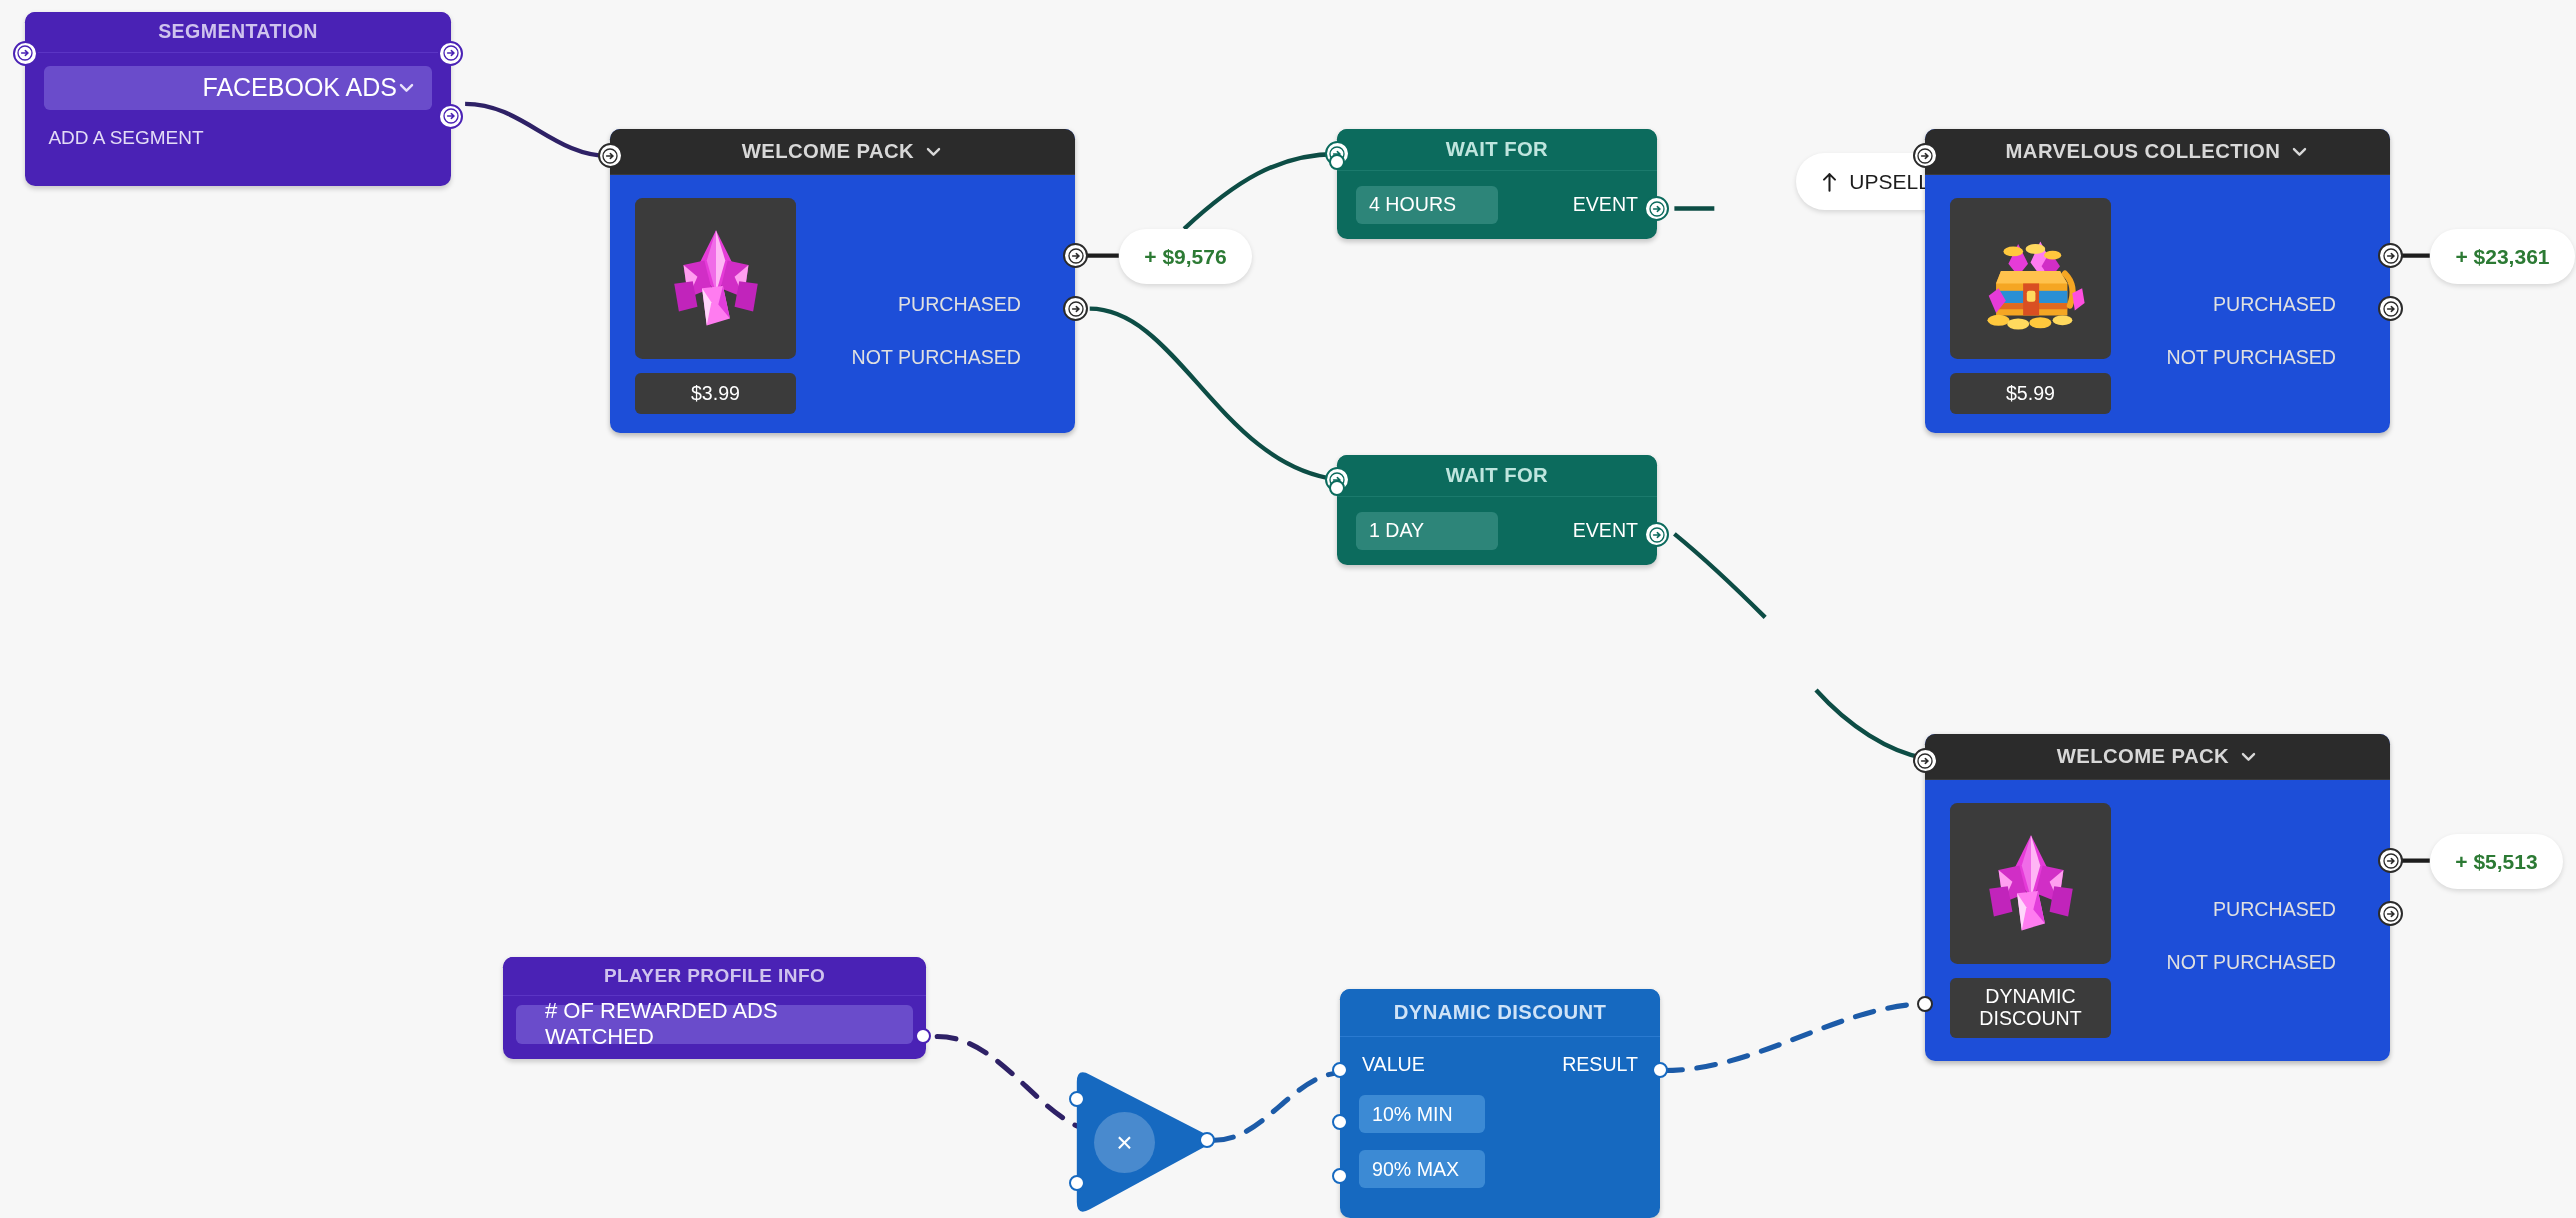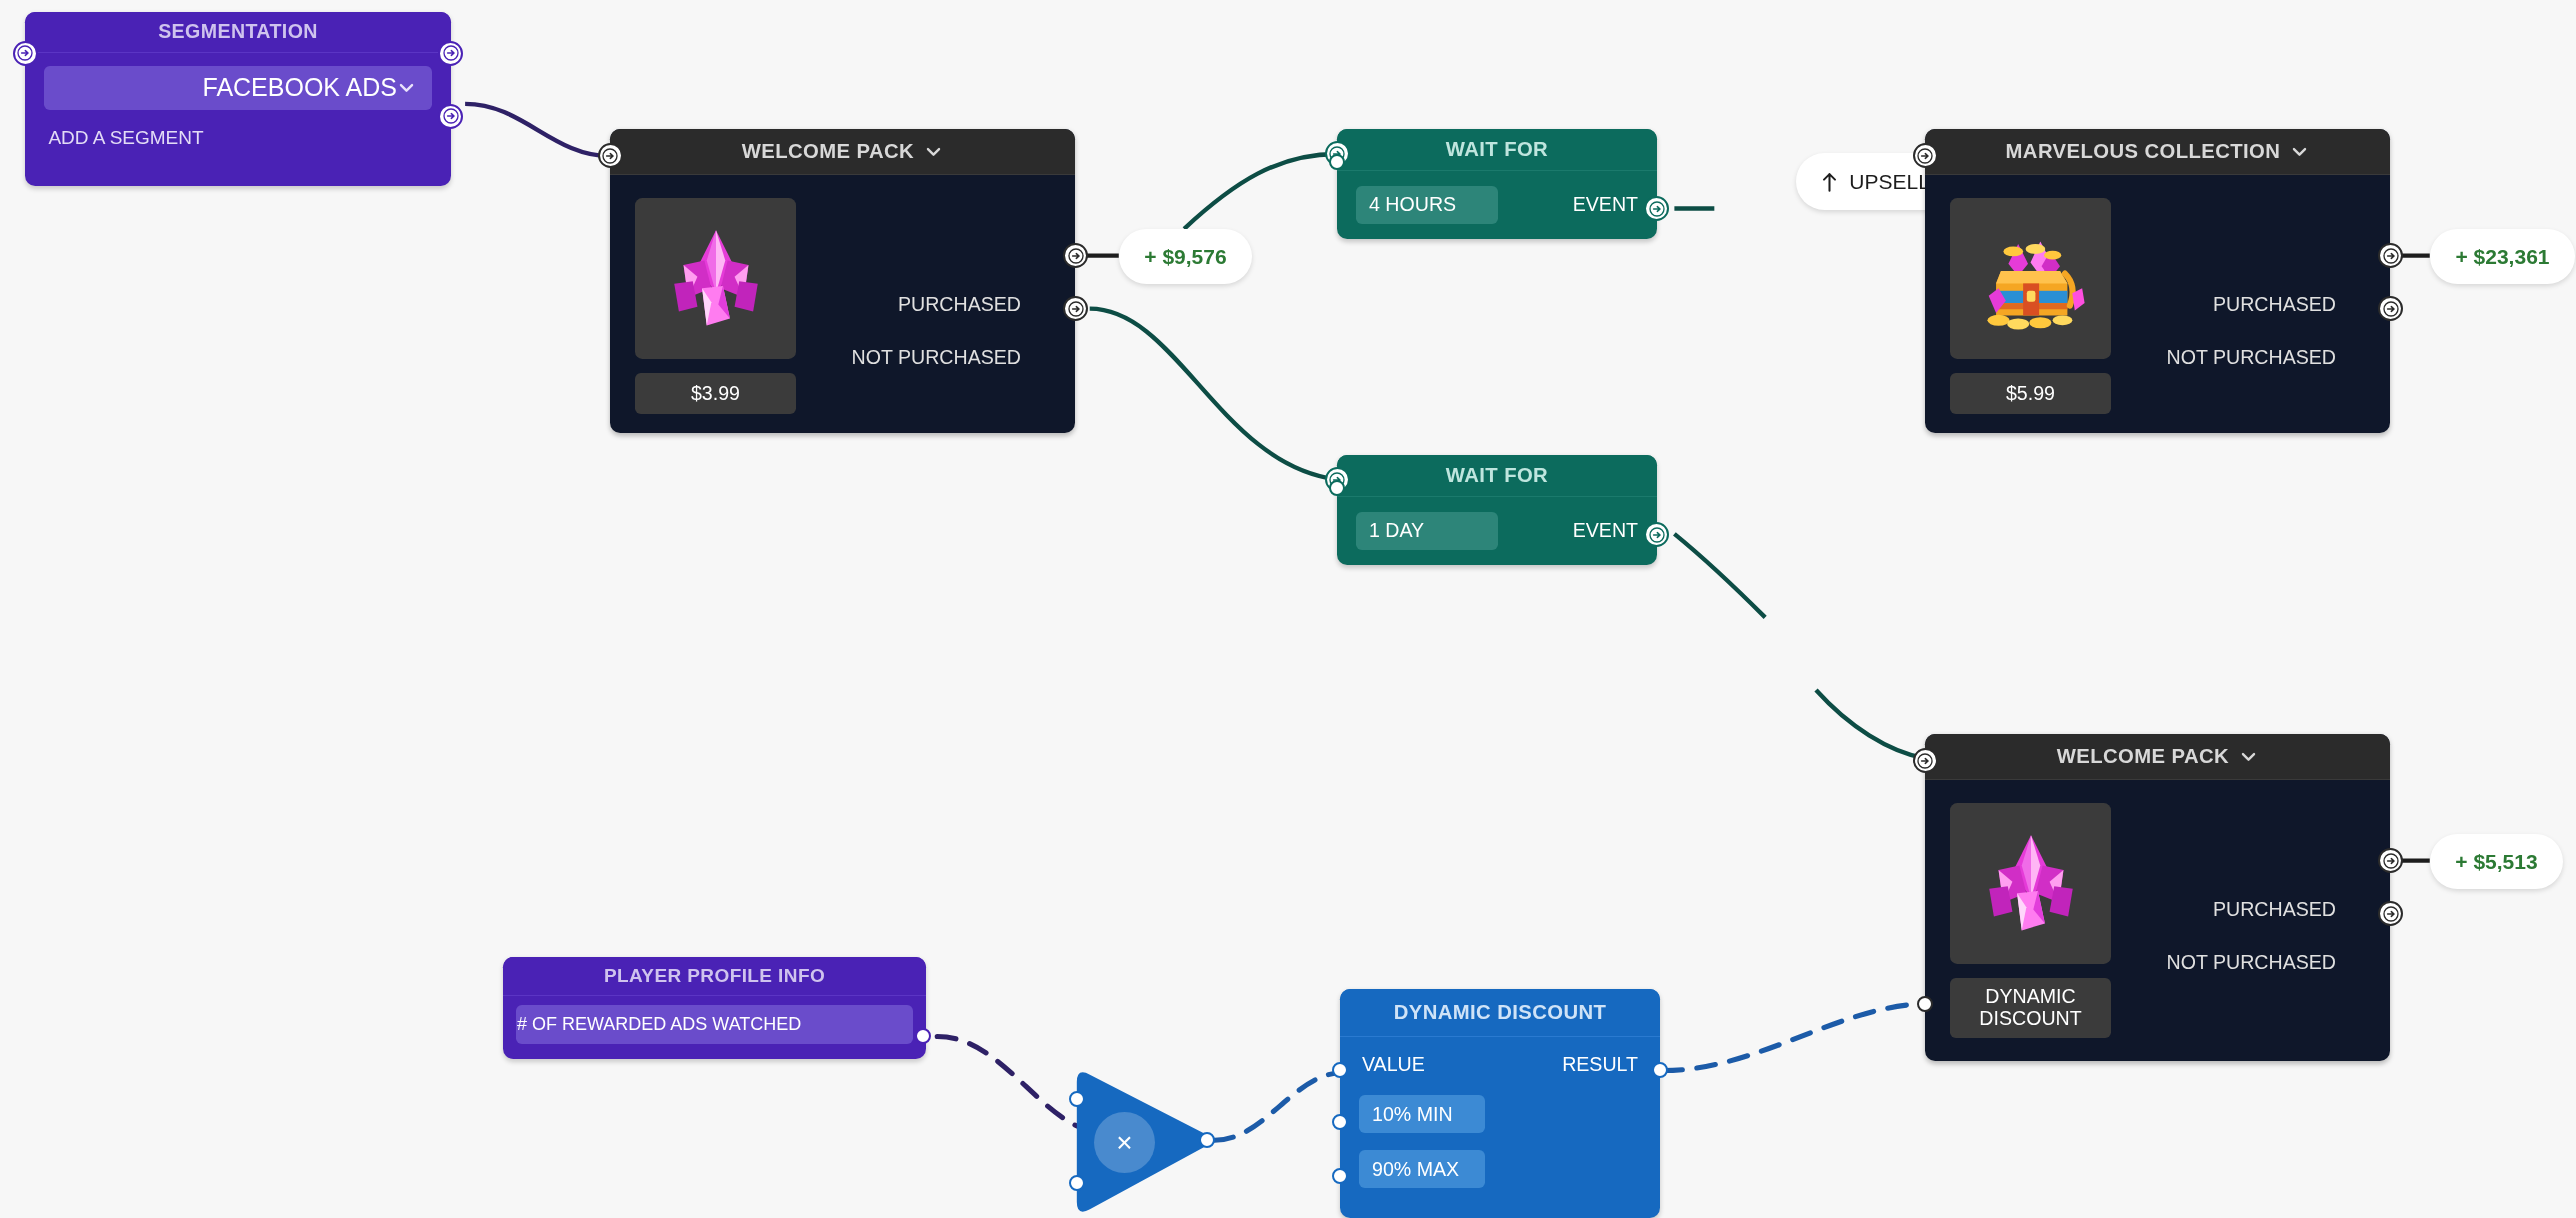--- a/index.html
+++ b/index.html
@@ -35,21 +35,21 @@
     border-bottom: 1.5px solid #5b35c4;
   }
   .purple .pill {
     background: #6a4ccb; color: #fff;
     border-radius: 5.8px;
     display: flex; align-items: center;
   }
   .purple .plain-item { color: #e3dcf6; }
 
   
-  .dark { background: #0f172a; box-shadow: 0 2.2px 5.8px rgba(0,0,0,.25); }
+  .dark { background: #1d4ed8; box-shadow: 0 2.2px 5.8px rgba(0,0,0,.25); }
   .dark .node-header {
     background: #2b2b2b; color: #d8d8d8;
     border-top-left-radius: 10.2px; border-top-right-radius: 10.2px;
     border-bottom: 1.5px solid #3a3a3a;
   }
   .thumb { background: #3b3b3b; border-radius: 7.3px; display:flex; align-items:center; justify-content:center; }
   .price-pill {
     background: #3b3b3b; color: #ffffff; border-radius: 5.8px;
     display: flex; align-items: center; justify-content: center;
     text-align: center; line-height: 1.1;
@@ -414,21 +414,21 @@
     </div>
   </div>
 
   <div class="badge money" style="left:2430px; top:834px; width:133px; height:55px; font-size:21px;">+ $5,513</div>
 
   <div class="node purple" style="left:503px; top:957px; width:423px; height:102px;">
     <div class="node-header" style="height:39px; font-size:19px;align-items:center;">
       <span>PLAYER PROFILE INFO</span>
     </div>
     <div class="node-body" style="padding:8.7px 13px;">
-      <div class="pill" style="height:39px; padding:0 1px; font-size:18px;">
+      <div class="pill" style="height:39px; padding:0 29px; font-size:22px;">
         <span># OF REWARDED ADS WATCHED</span>
       </div>
     </div>
     <div class="port-dot dpurp" style="left:412px; top:71px;"></div>
   </div>
 
   <div class="op-tri" style="left:1055px; top:1066px; width:160px; height:152px;">
     <svg width="160" height="152" viewBox="0 0 220 209">
       <path d="M30,22 Q30,2 48,12 L204,92 Q220,102 204,112 L48,197 Q30,207 30,187 Z" fill="#1669c0"></path>
     </svg>

